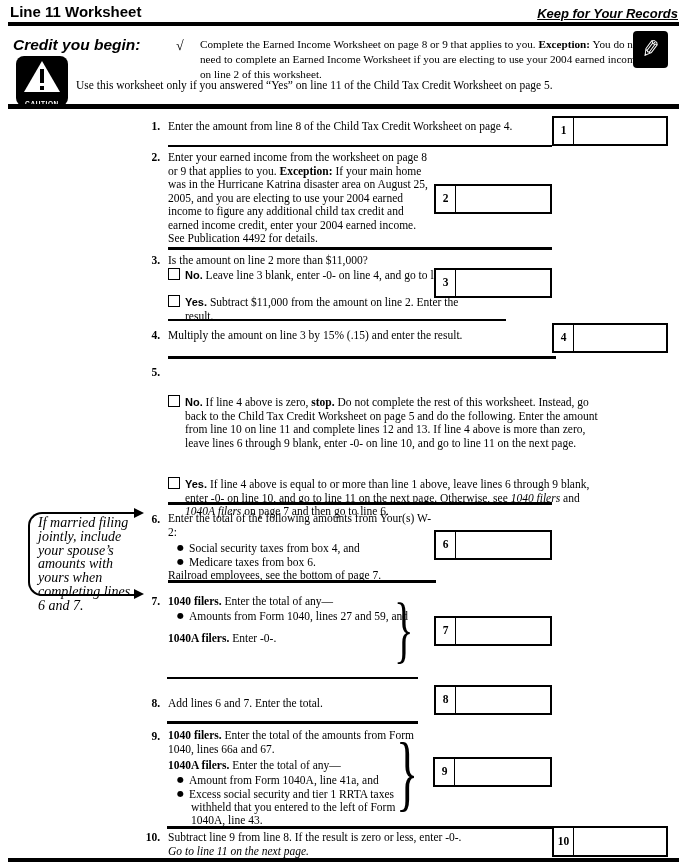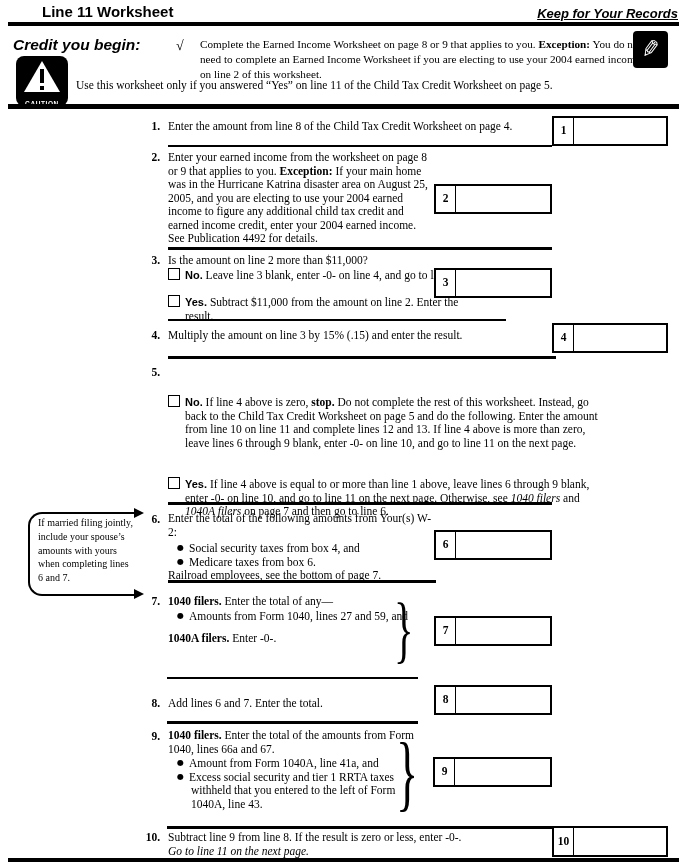--- a/index.html
+++ b/index.html
@@ -2,21 +2,21 @@
 <html><head>
 <meta charset="utf-8">
 <style>
   html,body{margin:0;padding:0;background:#fff;}
   .page{position:relative;width:687px;height:867px;background:#fff;color:#000;
         font-family:"Liberation Serif",serif;font-size:11.5px;line-height:13.5px;overflow:hidden;}
   .rule{position:absolute;background:#000;}
   .b{font-weight:700;}
   .i{font-style:italic;}
   .nowrap{white-space:nowrap;}
-  .title{position:absolute;left:10px;top:3px;font:700 15px "Liberation Sans",sans-serif;margin-left:32px;}
+  .title{position:absolute;left:10px;top:3px;font:700 15px "Liberation Sans",sans-serif;}
   .keep{position:absolute;right:9px;top:6px;font:italic 700 13px "Liberation Sans",sans-serif;text-decoration:underline;}
   .byb{position:absolute;left:13px;top:36px;font:italic 700 15.5px "Liberation Sans",sans-serif;}
   .check{position:absolute;left:176px;top:39px;font-size:14px;}
   .introp{position:absolute;left:200px;top:37px;width:442px;font-size:11.2px;line-height:15px;}
   .cautionbox{position:absolute;left:16px;top:56px;width:52px;height:50px;background:#000;border-radius:8px;text-align:center;}
   .cautionlbl{color:#fff;font:700 6.5px "Liberation Sans",sans-serif;letter-spacing:.6px;margin-top:0px;}
   .cautiontext{position:absolute;left:76px;top:79px;white-space:nowrap;}
   .pencil{position:absolute;left:633px;top:31px;width:35px;height:37px;background:#000;border-radius:4px;
           display:flex;align-items:center;justify-content:center;}
   .pencil .glyph{color:#fff;font-size:23px;transform:scaleX(-1) rotate(8deg);}
@@ -33,21 +33,21 @@
   .amt{position:absolute;height:30px;border:2px solid #000;background:#fff;display:flex;box-sizing:border-box;}
   .amt .lab{width:19px;border-right:1.6px solid #000;display:flex;align-items:center;justify-content:center;
             font-weight:700;font-size:11.5px;}
   .amt .val{flex:1;}
   .wleft{left:434px;width:118px;}
   .wright{left:552px;width:116px;}
   .brace{position:absolute;font-family:"Liberation Serif",serif;font-weight:400;
          transform:scaleX(.55);transform-origin:left center;}
   .note{position:absolute;left:28px;top:512px;width:108px;height:84px;border:2px solid #000;border-right:none;
         border-radius:14px 0 0 14px;box-sizing:border-box;}
-  .notetext{position:absolute;left:38px;top:516px;width:97px;font-size:10px;line-height:13.8px;}
+  .notetext{position:absolute;left:38px;top:516px;width:97px;font-size:14px;line-height:13.8px;font-style:italic;}
   .arrow{position:absolute;width:0;height:0;border-top:5px solid transparent;border-bottom:5px solid transparent;
          border-left:10px solid #000;}
   .p5{line-height:13.5px;}
 </style>
 </head>
 <body>
 
 <div class="page">
 
   <div class="title">Line 11 Worksheet</div>
@@ -155,20 +155,21 @@
   <div class="txt nowrap" style="top:697px">Add lines 6 and 7. Enter the total.</div>
   <div class="amt wleft" style="top:685px">
     <span class="lab">8</span>
     <span class="val"></span>
   </div>
   <div class="rule" style="top:721px;left:167px;width:251px;height:3px"></div>
 
   <div class="num" style="top:730px">9.</div>
   <div class="txt" style="top:729px;width:256px">
     <div><span class="b">1040 filers.</span><span> Enter the total of the amounts from Form 1040, lines 66a and 67.</span></div>
+    <div style="margin-top:3px"><span class="b">1040A filers.</span><span> Enter the total of any—</span></div>
     <div><span class="blt">●</span><span>Amount from Form 1040A, line 41a, and</span></div>
     <div class="hang"><span class="blt">●</span><span>Excess social security and tier 1 RRTA taxes withheld that you entered to the left of Form 1040A, line 43.</span></div>
   </div>
   <div class="brace" style="left:396px;top:724px;font-size:84px;line-height:98px">}</div>
   <div class="amt" style="left:433px;width:119px;top:757px">
     <span class="lab">9</span>
     <span class="val"></span>
   </div>
   <div class="rule" style="top:826px;left:167px;width:386px;height:3px"></div>
 

